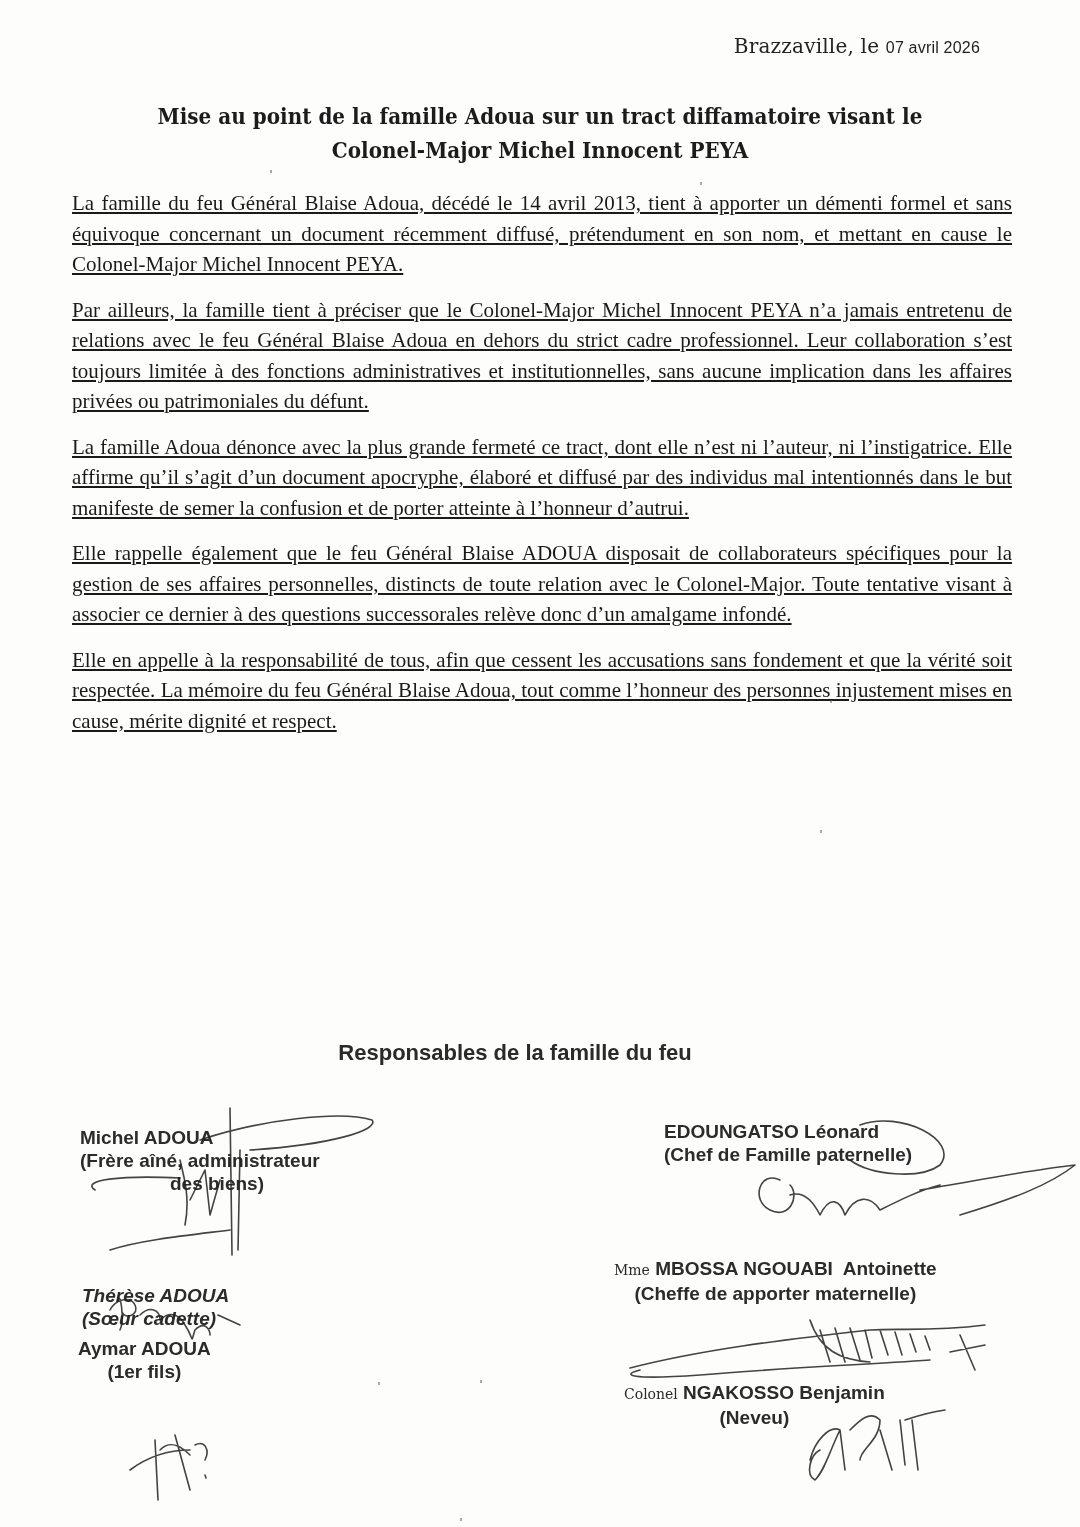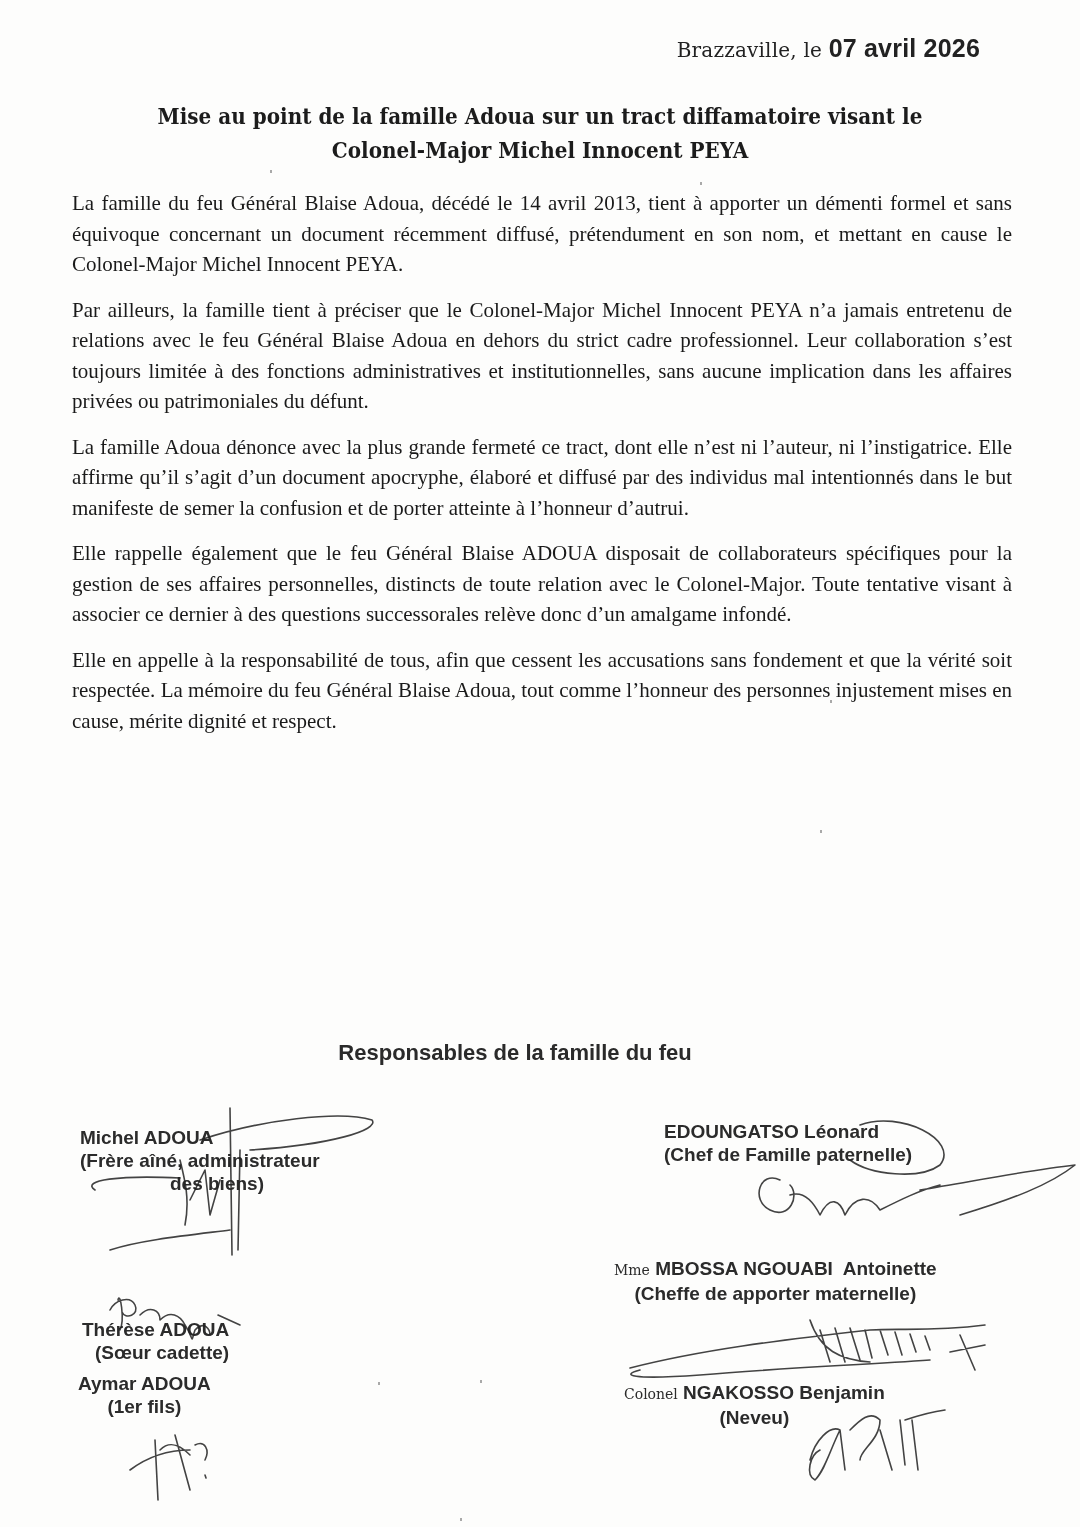--- a/index.html
+++ b/index.html
@@ -1,31 +1,31 @@
 <!DOCTYPE html>
 <html><head>
 <meta charset="utf-8">
 <style>
   html, body { margin: 0; padding: 0; background: #ffffff; }
   body { width: 1080px; height: 1527px; position: relative; overflow: hidden; color: #1a1a1a; }
   .page { position: absolute; left: 0; top: 0; width: 1080px; height: 1527px; background: #fdfdfc; }
   .date-line { position: absolute; right: 100px; top: 34px; font-family: "DejaVu Serif", serif; font-size: 20px; color: #222; letter-spacing: 0.2px; }
-  .date-line .bold { font-family: "Liberation Sans", sans-serif; font-weight: bold; font-size: 25px; }
+  .date-line .bold { font-family: "Liberation Sans", sans-serif; font-weight: normal; font-size: 16px; }
   .title { position: absolute; left: 60px; width: 960px; top: 100px; text-align: center; font-family: "DejaVu Serif", serif; font-weight: bold; font-size: 21.5px; line-height: 34px; color: #1c1c1c; transform: scaleX(0.93); transform-origin: center top; }
   .body-text { position: absolute; left: 72px; width: 940px; top: 188px; font-family: "Liberation Serif", serif; font-size: 21px; line-height: 30.5px; color: #1a1a1a; }
-  .body-text p { margin: 0 0 15px 0; text-align: justify; }
+  .body-text p { margin: 0 0 15px 0; text-align: justify; text-decoration: underline; }
   .body-text p.last { text-align: left; }
   .sig-heading { position: absolute; left: 0; width: 1030px; top: 1040px; text-align: center; font-family: "Liberation Sans", sans-serif; font-weight: bold; font-size: 22px; color: #2a2a2a; }
   .signer { position: absolute; font-family: "Liberation Sans", sans-serif; font-weight: bold; font-size: 19px; line-height: 23px; color: #2b2b2b; }
   .signer .plain { font-family: "DejaVu Serif", serif; font-weight: normal; font-size: 14px; }
   .signer .role { display: block; }
   .sig-michel { left: 80px; top: 1126px; }
   .sig-michel .role2 { display: block; padding-left: 90px; }
-  .sig-therese { left: 82px; top: 1318px; text-align: right; }
-  .sig-aymar { left: 78px; top: 1372px; text-align: center; }
+  .sig-therese { left: 82px; top: 1284px; text-align: left; font-style: italic; }
+  .sig-aymar { left: 78px; top: 1337px; text-align: center; }
   .sig-edoungatso { left: 664px; top: 1120px; }
   .sig-mbossa { left: 614px; top: 1257px; text-align: center; }
   .sig-ngakosso { left: 624px; top: 1381px; text-align: center; }
   .signatures { position: absolute; left: 0; top: 0; width: 1080px; height: 1527px; pointer-events: none; }
   .signatures path { fill: none; stroke: #222; stroke-width: 1.6; stroke-linecap: round; stroke-linejoin: round; opacity: 0.85; }
   .speck { position: absolute; width: 2px; height: 3px; background: #555; opacity: 0.5; }
 </style>
 </head>
 <body>
 

